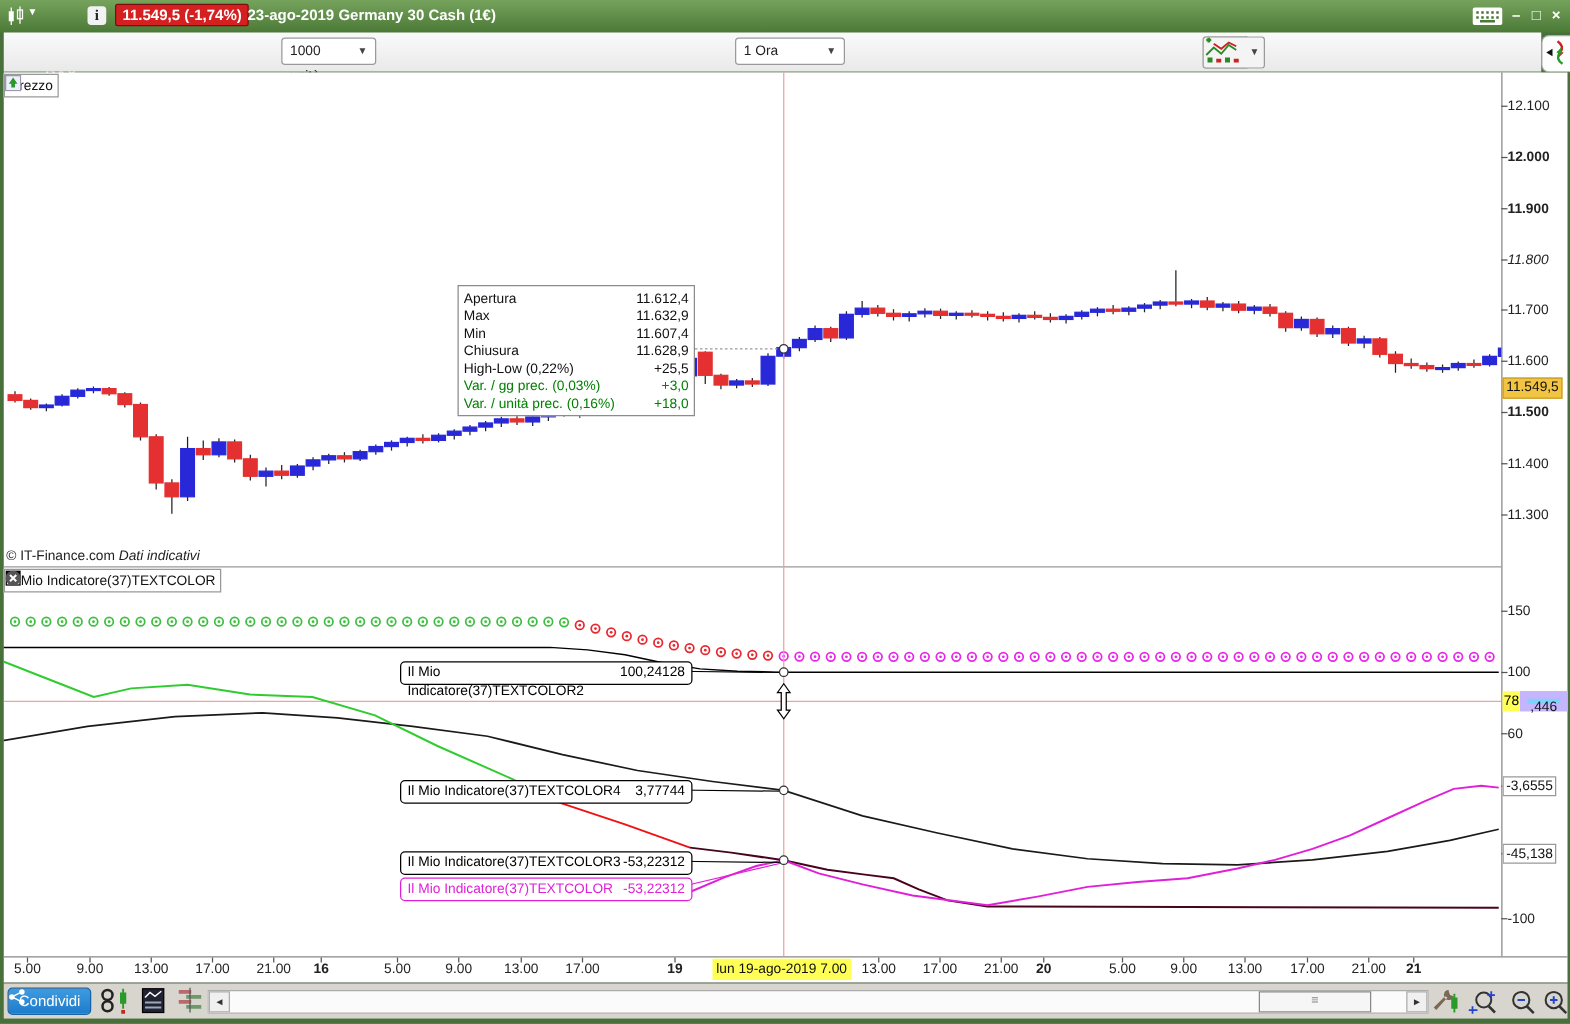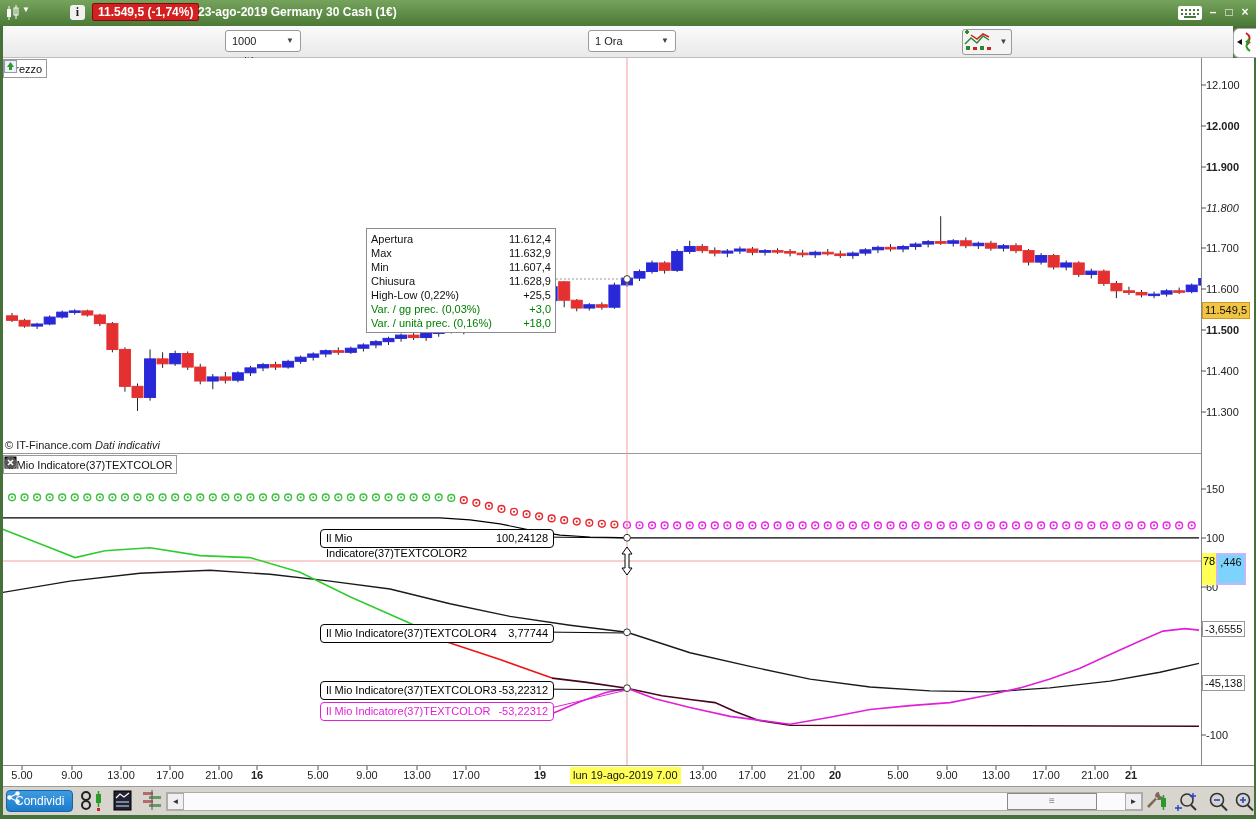--- a/index.html
+++ b/index.html
@@ -32,23 +32,23 @@
   #tooltip{left:366px;top:228px;width:180px;background:#fff;border:1px solid #8c8c8c;font-size:11px;padding:3px 4px 2px 4px;}
   #tooltip .row{display:flex;justify-content:space-between;line-height:14px;color:#111;}
   #tooltip .row.green{color:#008000;}
   
   .ytick{position:absolute;left:1206px;font-size:11px;color:#222;}
   .ytick.b{font-weight:bold;}
   .xtick{position:absolute;top:769px;font-size:11px;color:#222;transform:translateX(-50%);}
   .xtick.b{font-weight:bold;}
   #cur-price{left:1202px;top:302px;background:#f2c443;border:1px solid #c89a28;color:#111;font-size:11px;padding:0 2px;height:15px;line-height:15px;}
   #cur-date{left:570px;top:767px;background:#ffff55;color:#111;font-size:11px;padding:1px 3px;height:15px;line-height:15px;}
-  #cur-ind{left:1202px;top:553px;font-size:11px;height:32px;display:flex;}
+  #cur-ind{left:1202px;top:553px;font-size:11px;height:16px;display:flex;}
   #cur-ind .hl{background:#ffff55;padding:0 1px;line-height:16px;}
-  #cur-ind .rest{background:#7dd3fc;border:2px solid #c4b5fd;padding:0 2px;line-height:14px;color:#111;}
+  #cur-ind .rest{background:#7dd3fc;border:6px solid #c4b5fd;padding:0 2px;line-height:14px;color:#111;}
   .valbox{position:absolute;left:1202px;background:#fff;border:1px solid #999;font-size:11px;color:#111;padding:0 2px;height:14px;line-height:14px;}
   
   .ind-label{position:absolute;left:320px;width:222px;background:#ffffff;border:1.5px solid #000;border-radius:4px;font-size:11px;color:#000;display:flex;justify-content:space-between;padding:1px 5px;height:15px;line-height:15px;}
   .ind-label.magenta{border-color:#e020d8;color:#e020d8;}
   
   #bottombar{left:3px;top:787px;width:1251px;height:28px;background:#d8d5cf;}
   #share-btn{left:3px;top:3px;height:20px;background:linear-gradient(#3f9be0,#1d7ccb);border:1px solid #1663a5;border-radius:4px;color:#fff;font-size:12px;display:flex;align-items:center;gap:5px;padding:0 8px;}
   .bb-icon{position:absolute;top:3px;width:24px;height:22px;}
   #scroll-track{left:163px;top:5px;width:975px;height:17px;background:#fbfbfb;border:1px solid #adadad;}
   .scroll-arrow{position:absolute;top:0;width:15px;height:15px;background:#f0f0f0;border:1px solid #adadad;font-size:8px;text-align:center;line-height:15px;color:#333;}

